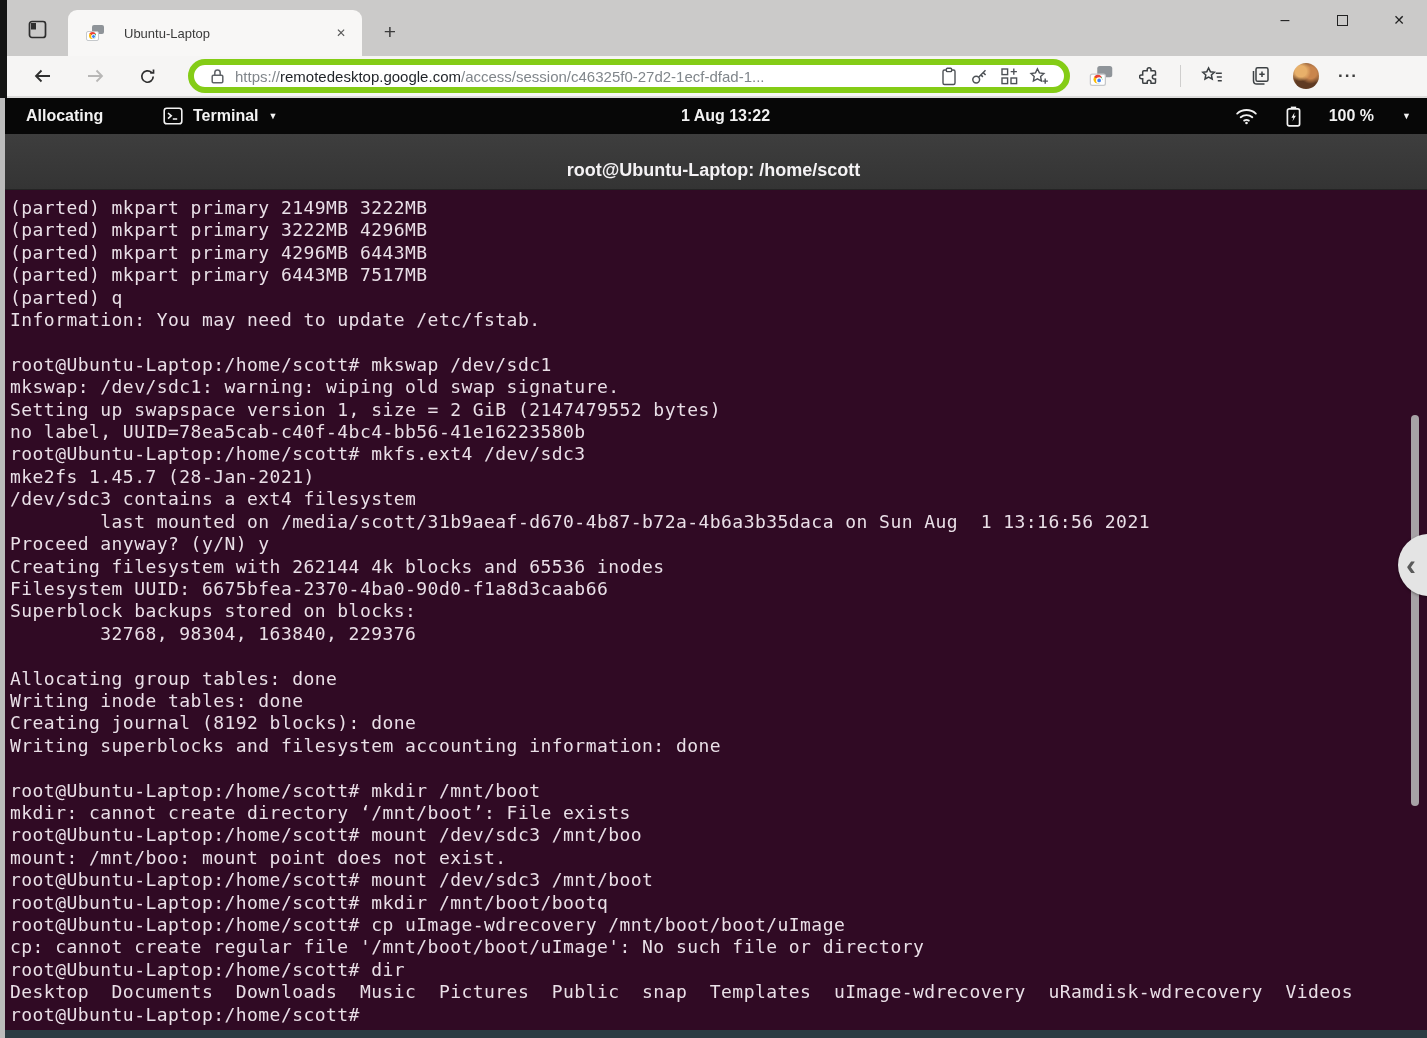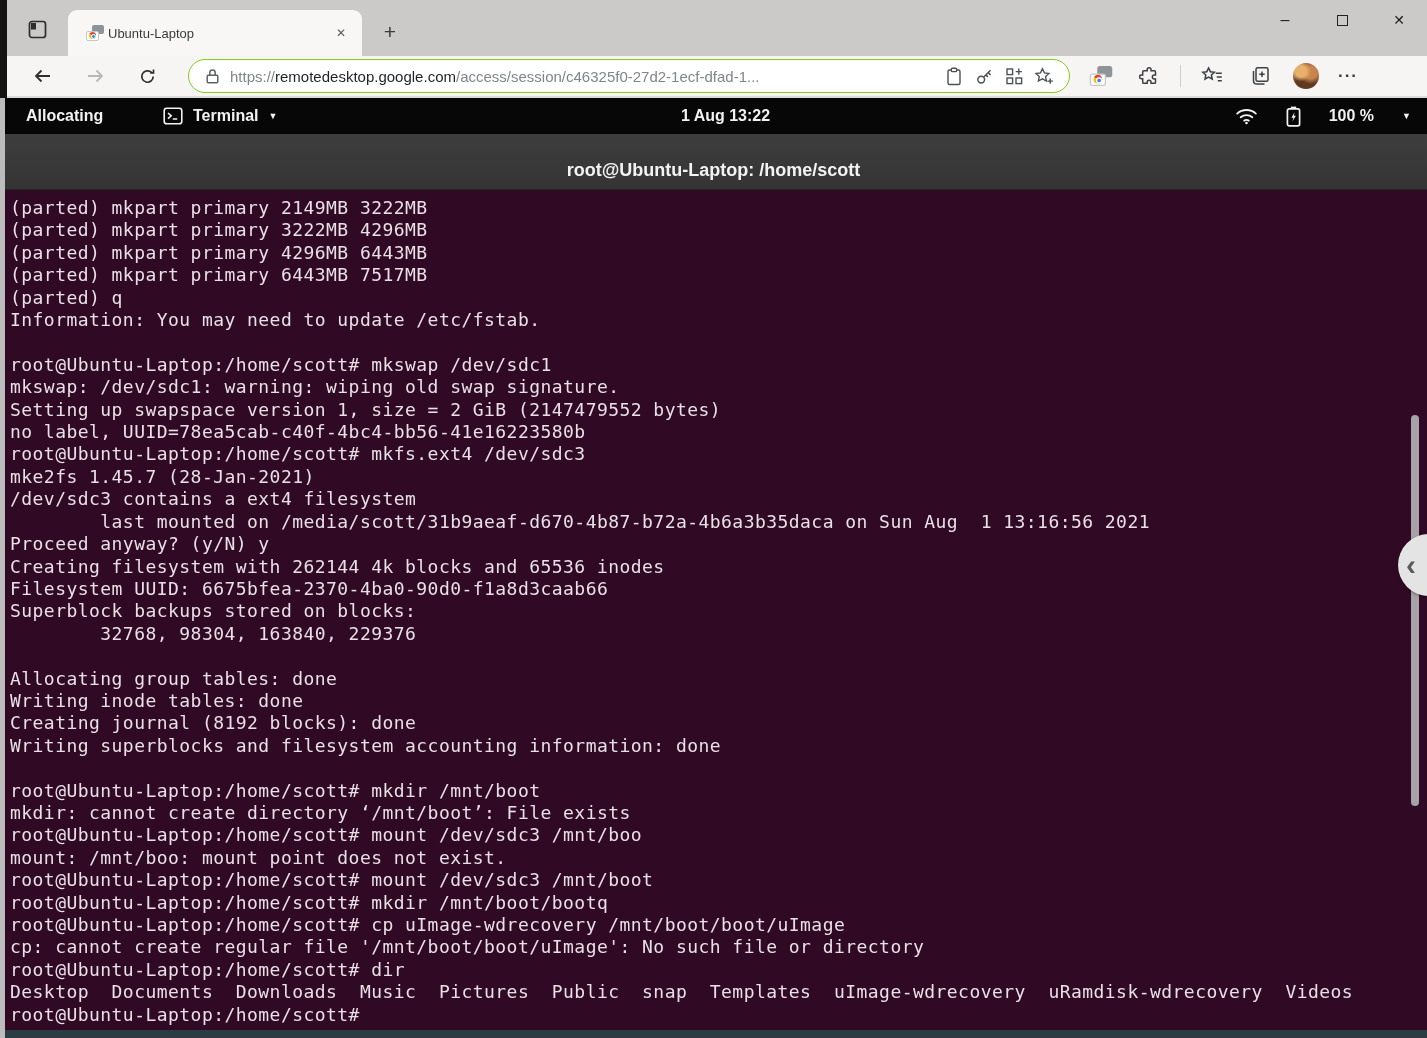--- a/index.html
+++ b/index.html
@@ -8,21 +8,21 @@
   .abs { position:absolute; }
 
   
   #titlebar { left:0; top:0; width:1427px; height:56px; background:#cbcac9; }
   #edge-left-black { left:0; top:0; width:7px; height:98px; background:#141414; z-index:30; }
   #edge-left-gray { left:0; top:98px; width:5px; height:940px; background:#bcbcbc; z-index:30; }
 
   #tab-actions-btn { left:22px; top:16px; width:30px; height:26px; display:flex; align-items:center; justify-content:center; cursor:pointer; }
 
   #active-tab { left:68px; top:10px; width:294px; height:46px; background:#f8f7f6; border-radius:9px 9px 0 0; display:flex; align-items:center; padding:0 10px 0 18px; }
-  #tab-title { font-size:13px; color:#3b3b3b; margin-left:4px; flex:1; white-space:nowrap; overflow:hidden; }
+  #tab-title { font-size:13px; color:#3b3b3b; margin-left:20px; flex:1; white-space:nowrap; overflow:hidden; }
   #tab-close { width:22px; height:22px; border-radius:4px; display:flex; align-items:center; justify-content:center; color:#5a5a5a; font-size:12px; cursor:pointer; }
   #new-tab-btn { left:376px; top:18px; width:28px; height:28px; display:flex; align-items:center; justify-content:center; font-size:21px; font-weight:400; color:#3c3c3c; cursor:pointer; }
 
   .win-ctl { top:0; width:46px; height:40px; display:flex; align-items:center; justify-content:center; color:#222; cursor:pointer; }
   #win-min { left:1262px; font-size:16px; }
   #win-max { left:1319px; }
   #win-max .box { width:11px; height:11px; border:1.4px solid #222; }
   #win-close { left:1376px; font-size:14px; }
 
   
@@ -30,21 +30,21 @@
   .crd-ico .back { position:absolute; right:0; top:0; width:12px; height:9px; border-radius:2px; background:#8f9499; }
   .crd-ico .front { position:absolute; left:0; bottom:0; width:13px; height:10px; border-radius:2px; background:#fff; border:1px solid #c5c8cb; }
   .crd-ico .ball { position:absolute; left:3px; bottom:2px; width:7px; height:7px; border-radius:50%;
      background:conic-gradient(from -60deg, #ea4335 0 33%, #34a853 0 66%, #fbbc05 0 100%); }
   .crd-ico .ball::after { content:""; position:absolute; left:1.8px; top:1.8px; width:3.4px; height:3.4px; border-radius:50%; background:#4285f4; border:0.8px solid #fff; }
 
   
   #toolbar { left:0; top:56px; width:1427px; height:42px; background:#f6f5f4; border-bottom:2px solid #dddcdb; display:flex; align-items:center; }
   .nav-btn { width:34px; height:34px; display:flex; align-items:center; justify-content:center; cursor:pointer; flex:0 0 auto; }
   #back-btn { margin-left:26px; }
-  #addr-bar { width:882px; height:34px; margin-left:24px; background:#fff; border:1px solid #84cc16; border-radius:17px; display:flex; align-items:center; padding:0 10px 0 16px; }
+  #addr-bar { width:882px; height:34px; margin-left:24px; background:#fff; border:6px solid #84cc16; border-radius:17px; display:flex; align-items:center; padding:0 10px 0 16px; }
   #url-text { font-size:15px; white-space:nowrap; overflow:hidden; margin-left:10px; flex:1; }
   #url-text .dim { color:#80868b; }
   #url-text .host { color:#1f2328; }
   .pill-ico { width:30px; height:30px; display:flex; align-items:center; justify-content:center; border-radius:5px; cursor:pointer; flex:0 0 auto; }
   .bar-ico { width:34px; height:34px; display:flex; align-items:center; justify-content:center; border-radius:5px; cursor:pointer; flex:0 0 auto; margin-left:14px; }
   #toolbar .divider { width:1px; height:22px; background:#cfcecd; margin-left:14px; flex:0 0 auto; }
   #avatar { width:26px; height:26px; border-radius:50%; flex:0 0 auto; margin-left:16px; cursor:pointer;
      background: radial-gradient(circle at 30% 32%, #e8b06a 0 22%, transparent 40%),
                  radial-gradient(circle at 68% 38%, #c9854d 0 24%, transparent 46%),
                  radial-gradient(circle at 50% 78%, #5f3a22 0 40%, transparent 62%),

